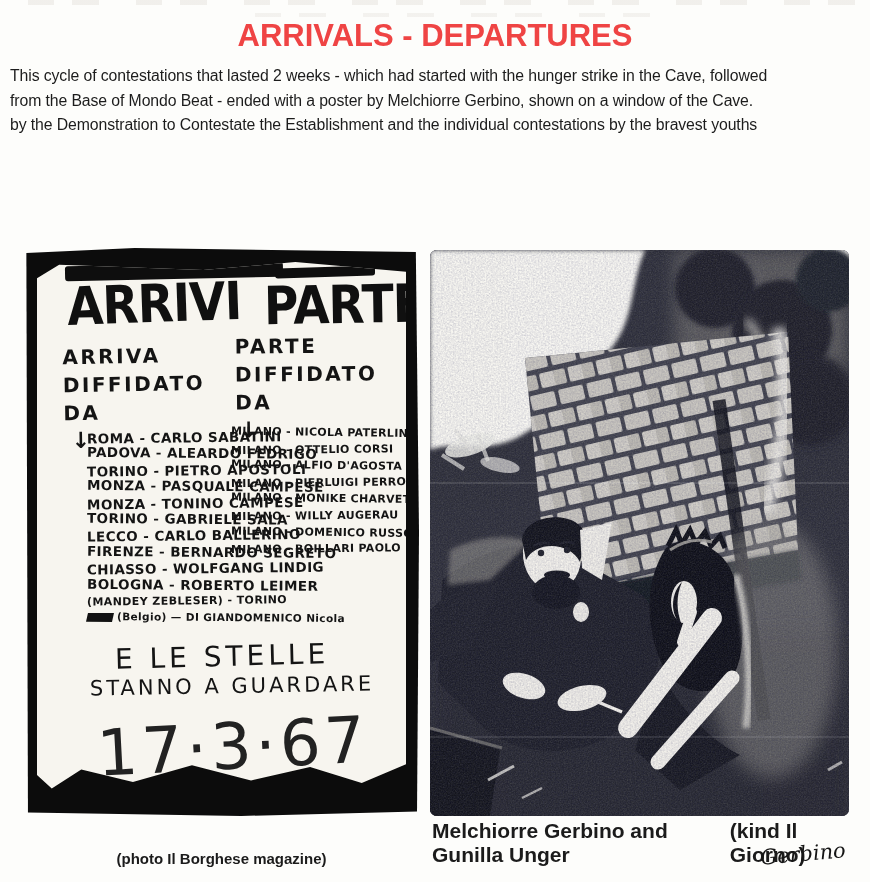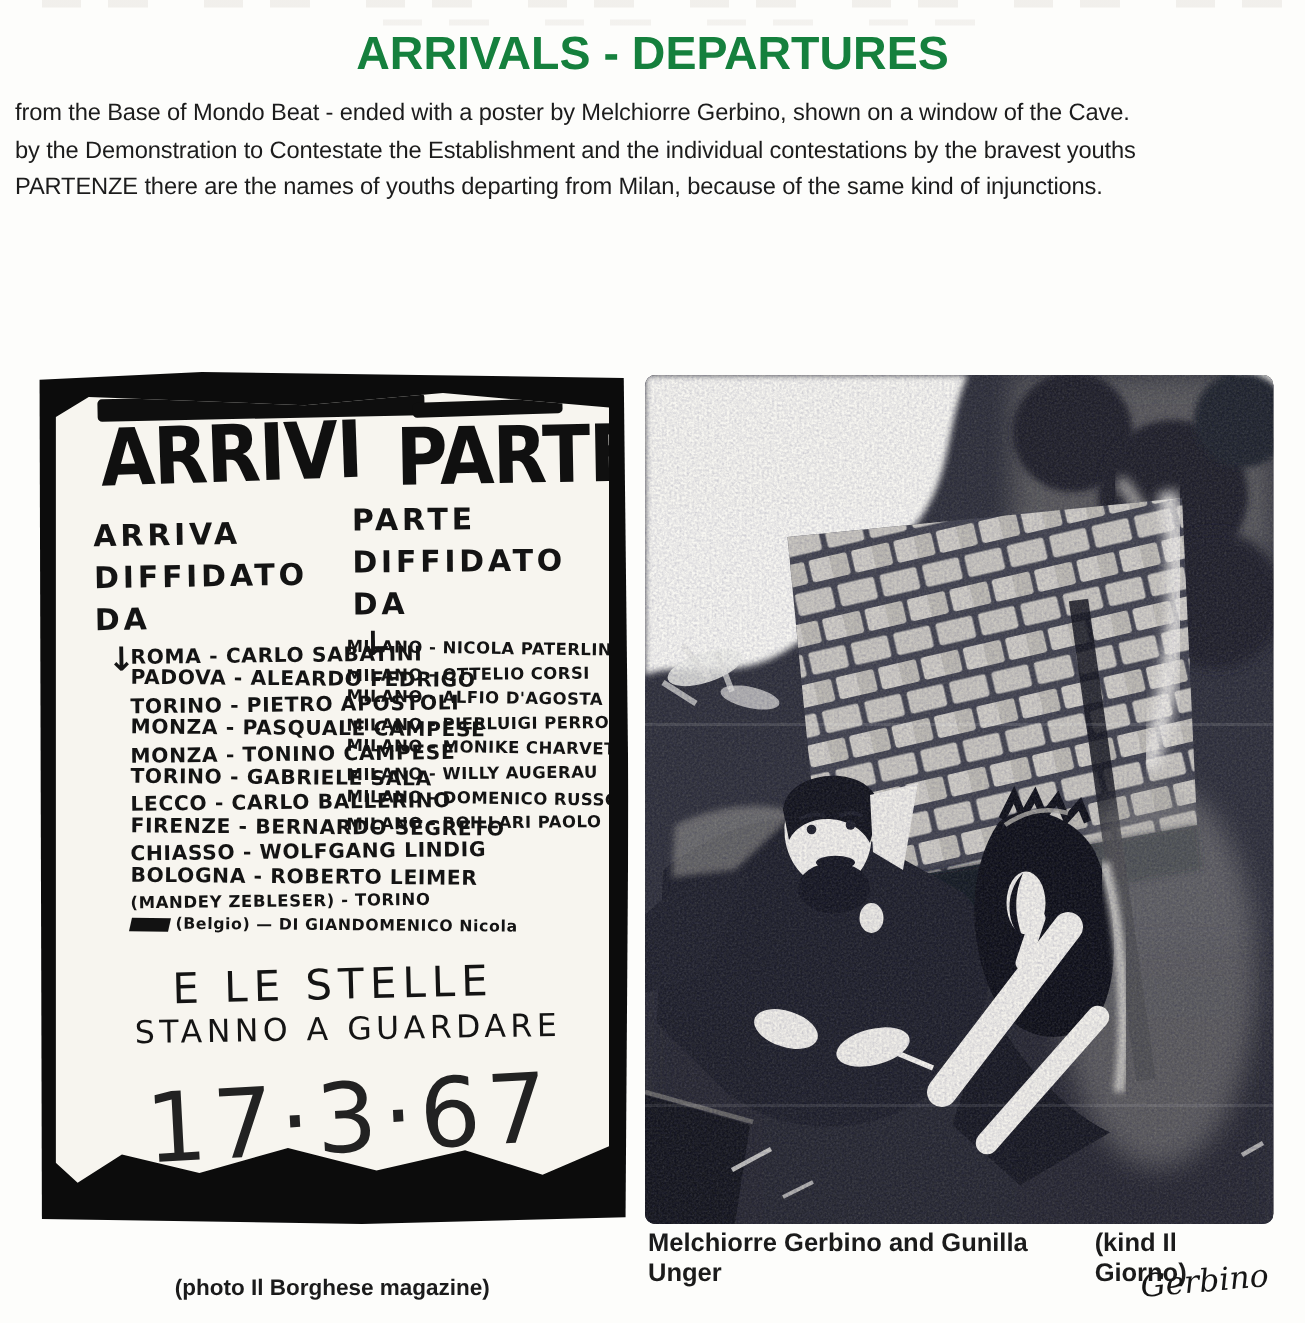--- a/index.html
+++ b/index.html
@@ -58,38 +58,38 @@
   .poster-date{position:absolute;left:60px;top:448px;width:260px;text-align:center;font-size:64px;
       font-weight:400;letter-spacing:4px;transform:rotate(-3deg);color:#222;}
 
   
   .photo{position:absolute;left:430px;top:250px;width:419px;height:566px;border-radius:7px;overflow:hidden;background:#30313a;}
   .photo svg{display:block;}
 
   
   .cap-left{position:absolute;left:24px;top:822px;width:395px;text-align:center;font-size:15px;font-weight:bold;margin-top:28px;}
   .cap-right{position:absolute;left:430px;top:819px;width:419px;display:flex;justify-content:flex-end;
-      padding:0 2px;box-sizing:border-box;font-size:17px;font-weight:bold;}
+      padding:0 2px;box-sizing:border-box;font-size:21px;font-weight:bold;}
   .signature{position:absolute;left:748px;top:842px;width:110px;text-align:center;
       font-family:"DejaVu Serif",serif;font-style:italic;font-size:21px;color:#151515;transform:rotate(-5deg);}
 </style>
 </head>
 <body>
 
 <div id="page">
 
   <div class="ghost g1"></div>
   <div class="ghost g2"></div>
 
-  <div class="page-title" style="color: #15803d;">ARRIVALS - DEPARTURES</div>
+  <div class="page-title" style="color: #ef4444;">ARRIVALS - DEPARTURES</div>
 
   <div class="intro">
+    <div>This cycle of contestations that lasted 2 weeks - which had started with the hunger strike in the Cave, followed</div>
     <div>from the Base of Mondo Beat - ended with a poster by Melchiorre Gerbino, shown on a window of the Cave.</div>
     <div>by the Demonstration to Contestate the Establishment and the individual contestations by the bravest youths</div>
-    <div>PARTENZE there are the names of youths departing from Milan, because of the same kind of injunctions.</div>
   </div>
 
   <div class="poster">
     <div class="paper">
       <div class="smear1"></div>
       <div class="smear2"></div>
 
       <div class="poster-title">
         <span class="tl">ARRIVI</span>
         <span class="tr">PARTENZE</span>

